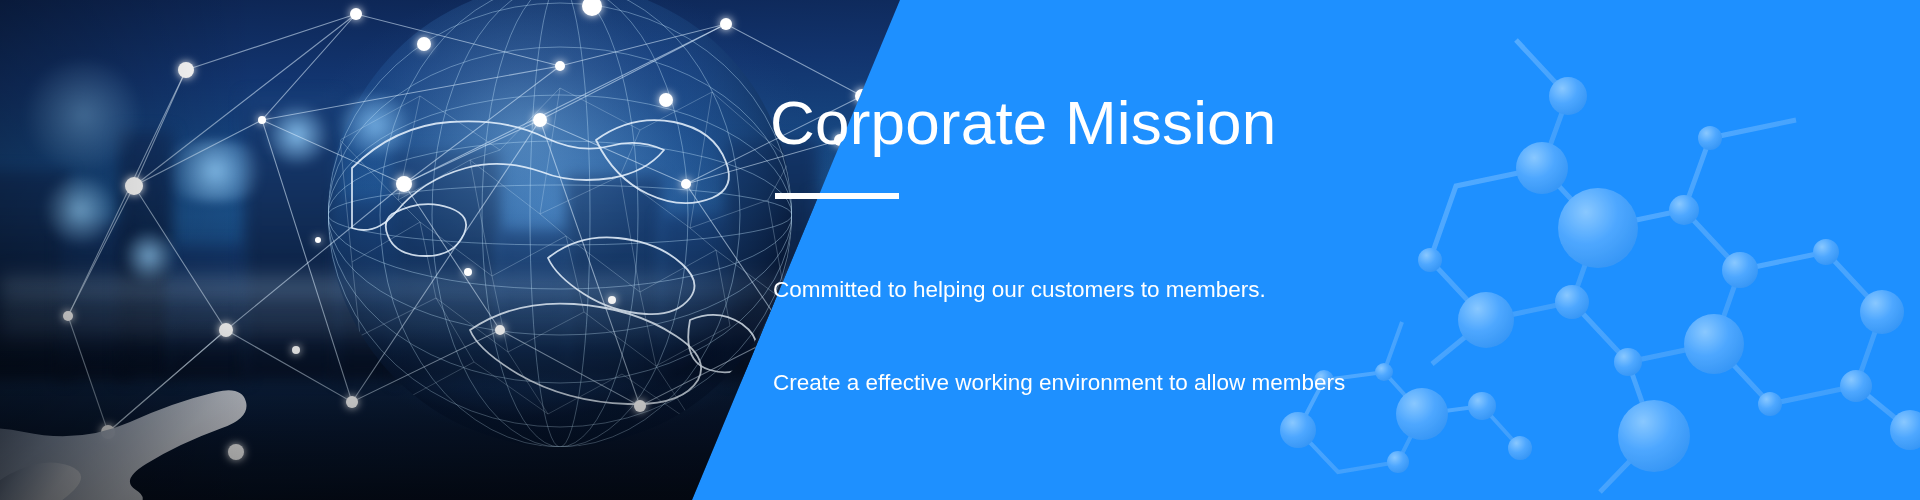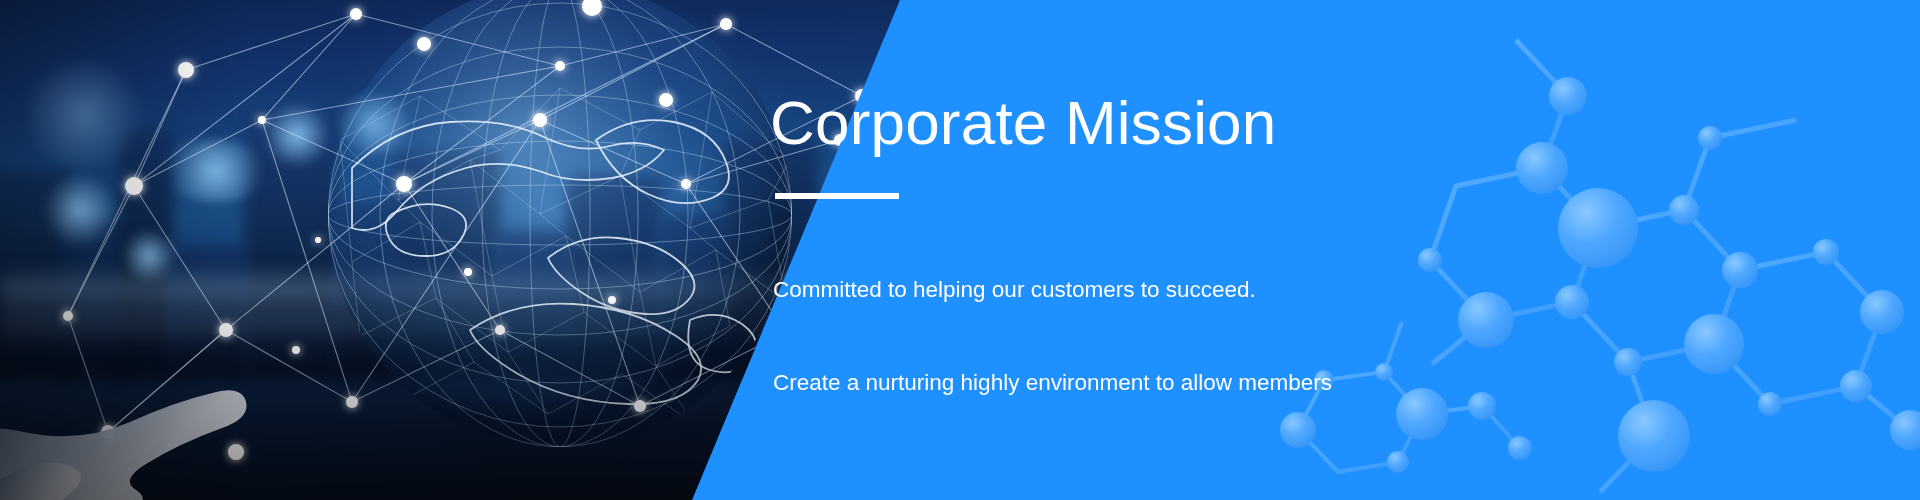--- a/index.html
+++ b/index.html
@@ -354,19 +354,19 @@
       </svg>
     </div>
 
     <div class="photo-vignette"></div>
   </div>
 
   <div class="content">
     <div class="title">Corporate Mission</div>
     <div class="divider"></div>
     <div class="body-text">
-      <div>Committed to helping our customers to succeed.</div>
-      <div>Create a nurturing highly environment to allow members</div>
+      <div>Committed to helping our customers to members.</div>
+      <div>Create a effective working environment to allow members</div>
       
     </div>
   </div>
 
 </div>
 
 </body></html>

